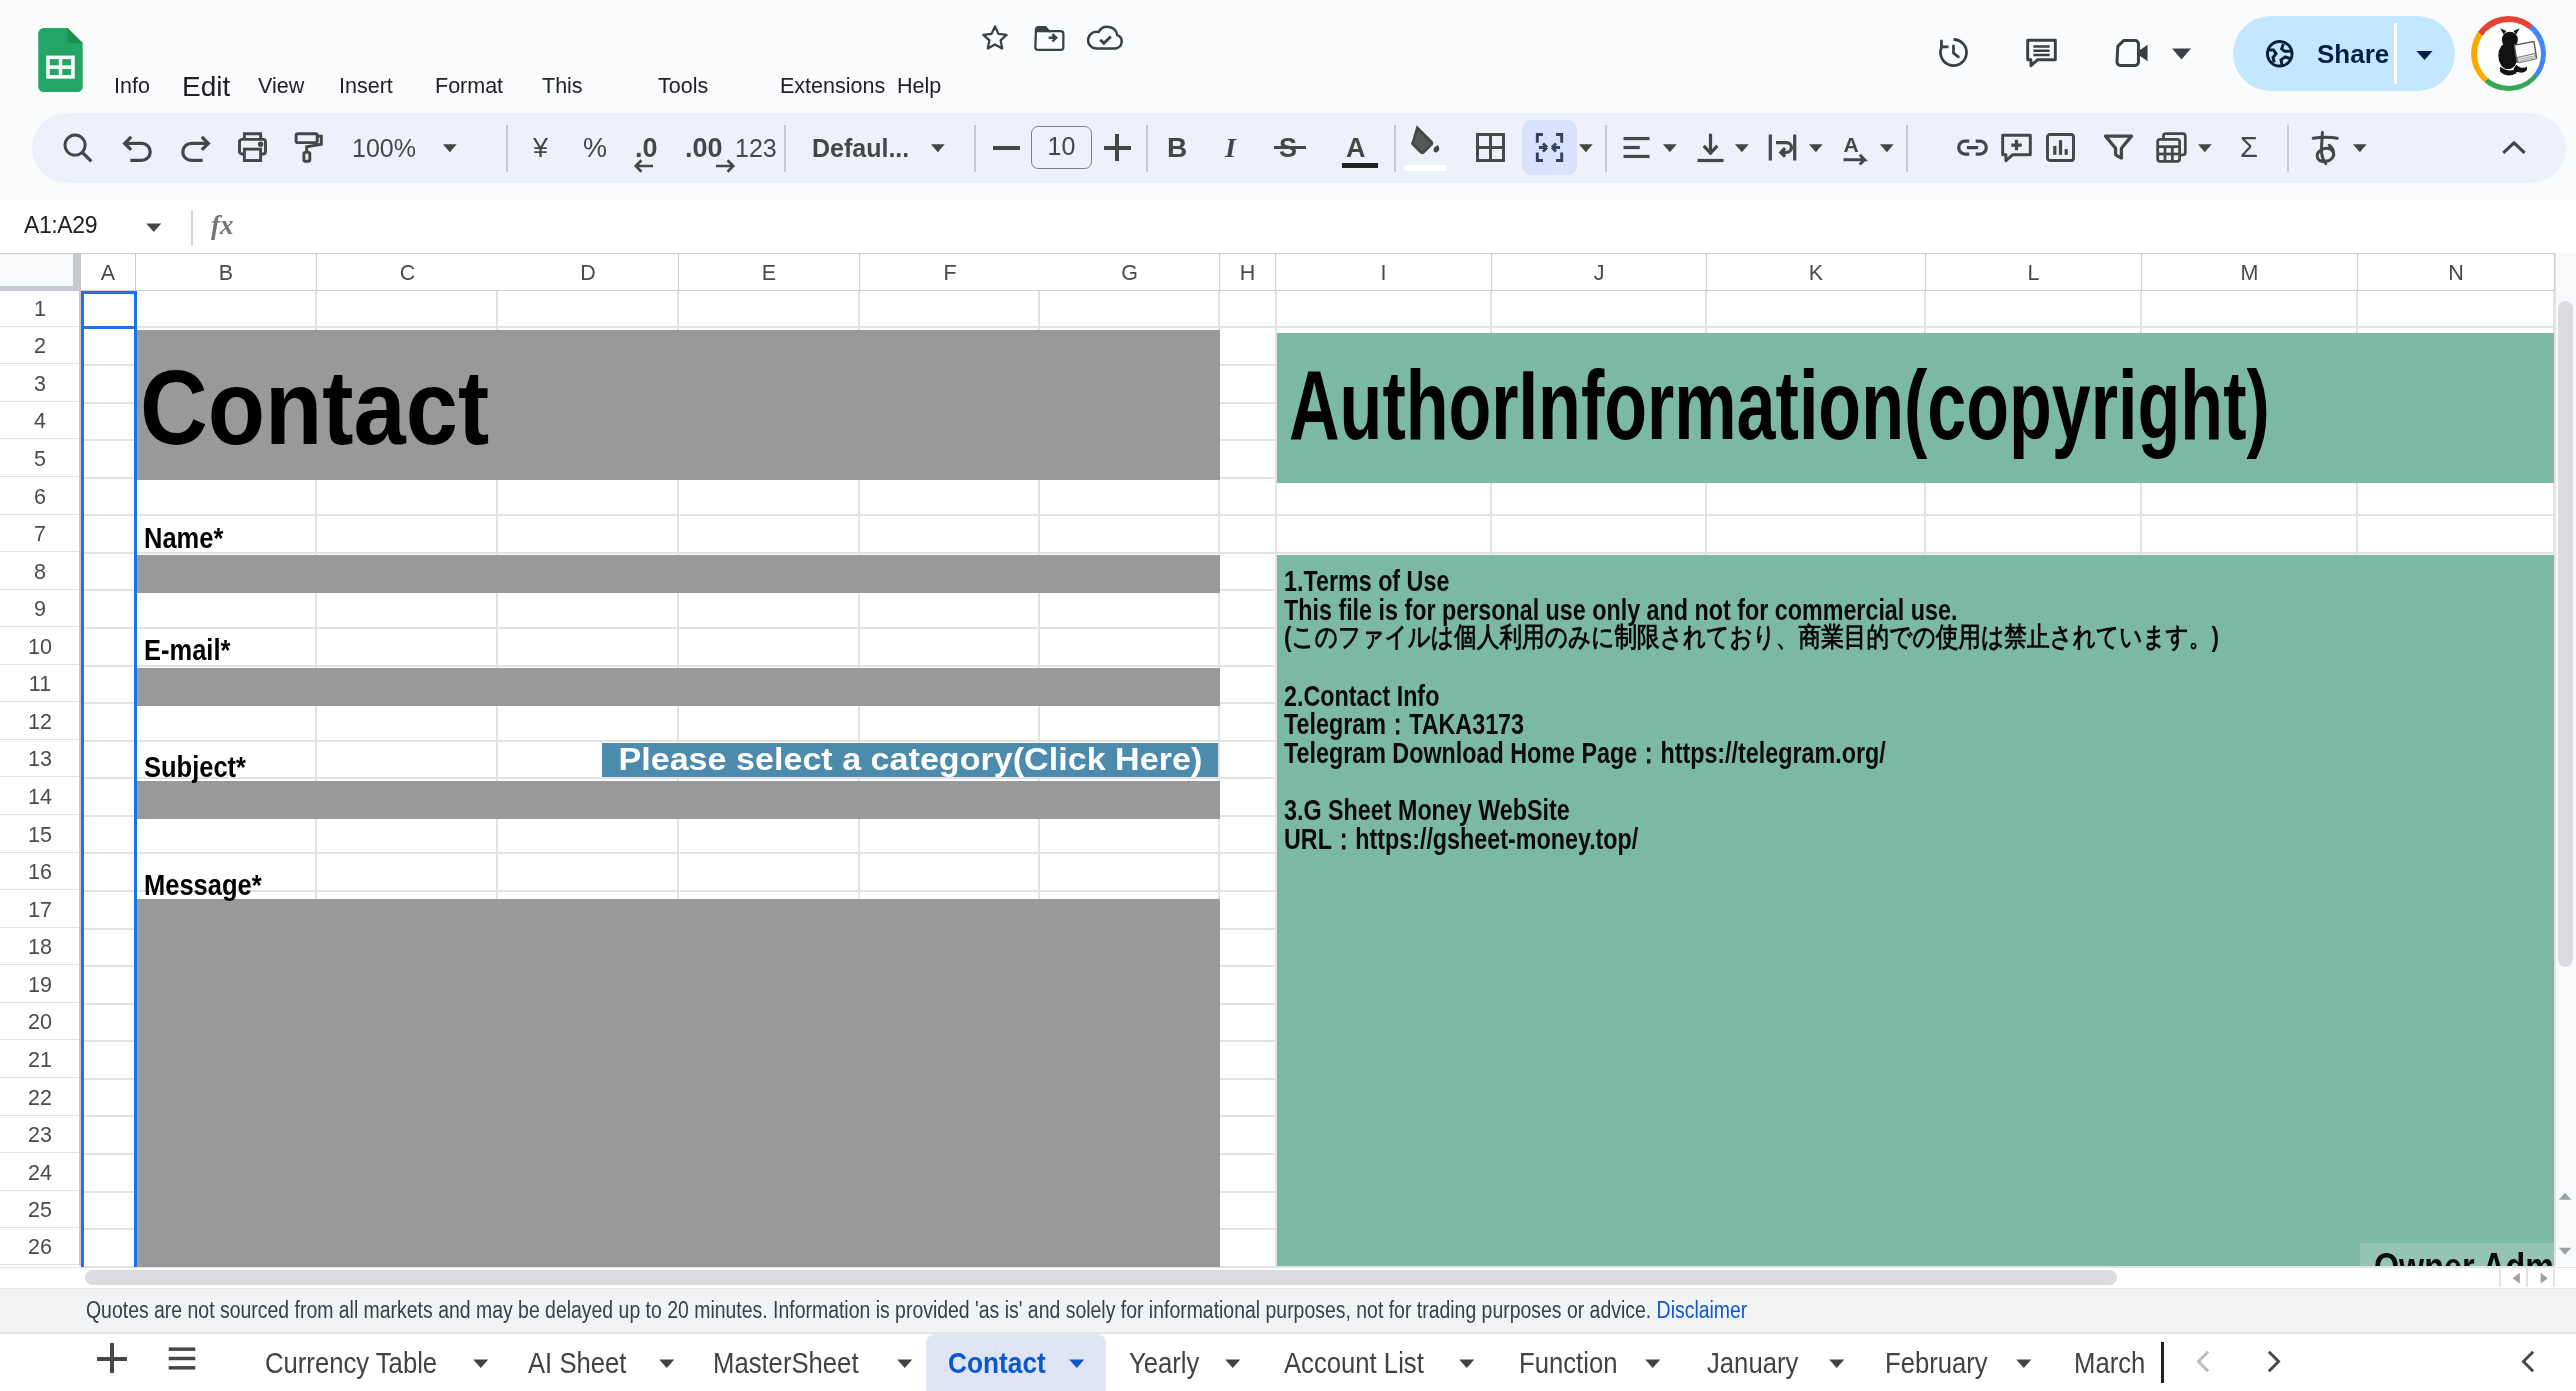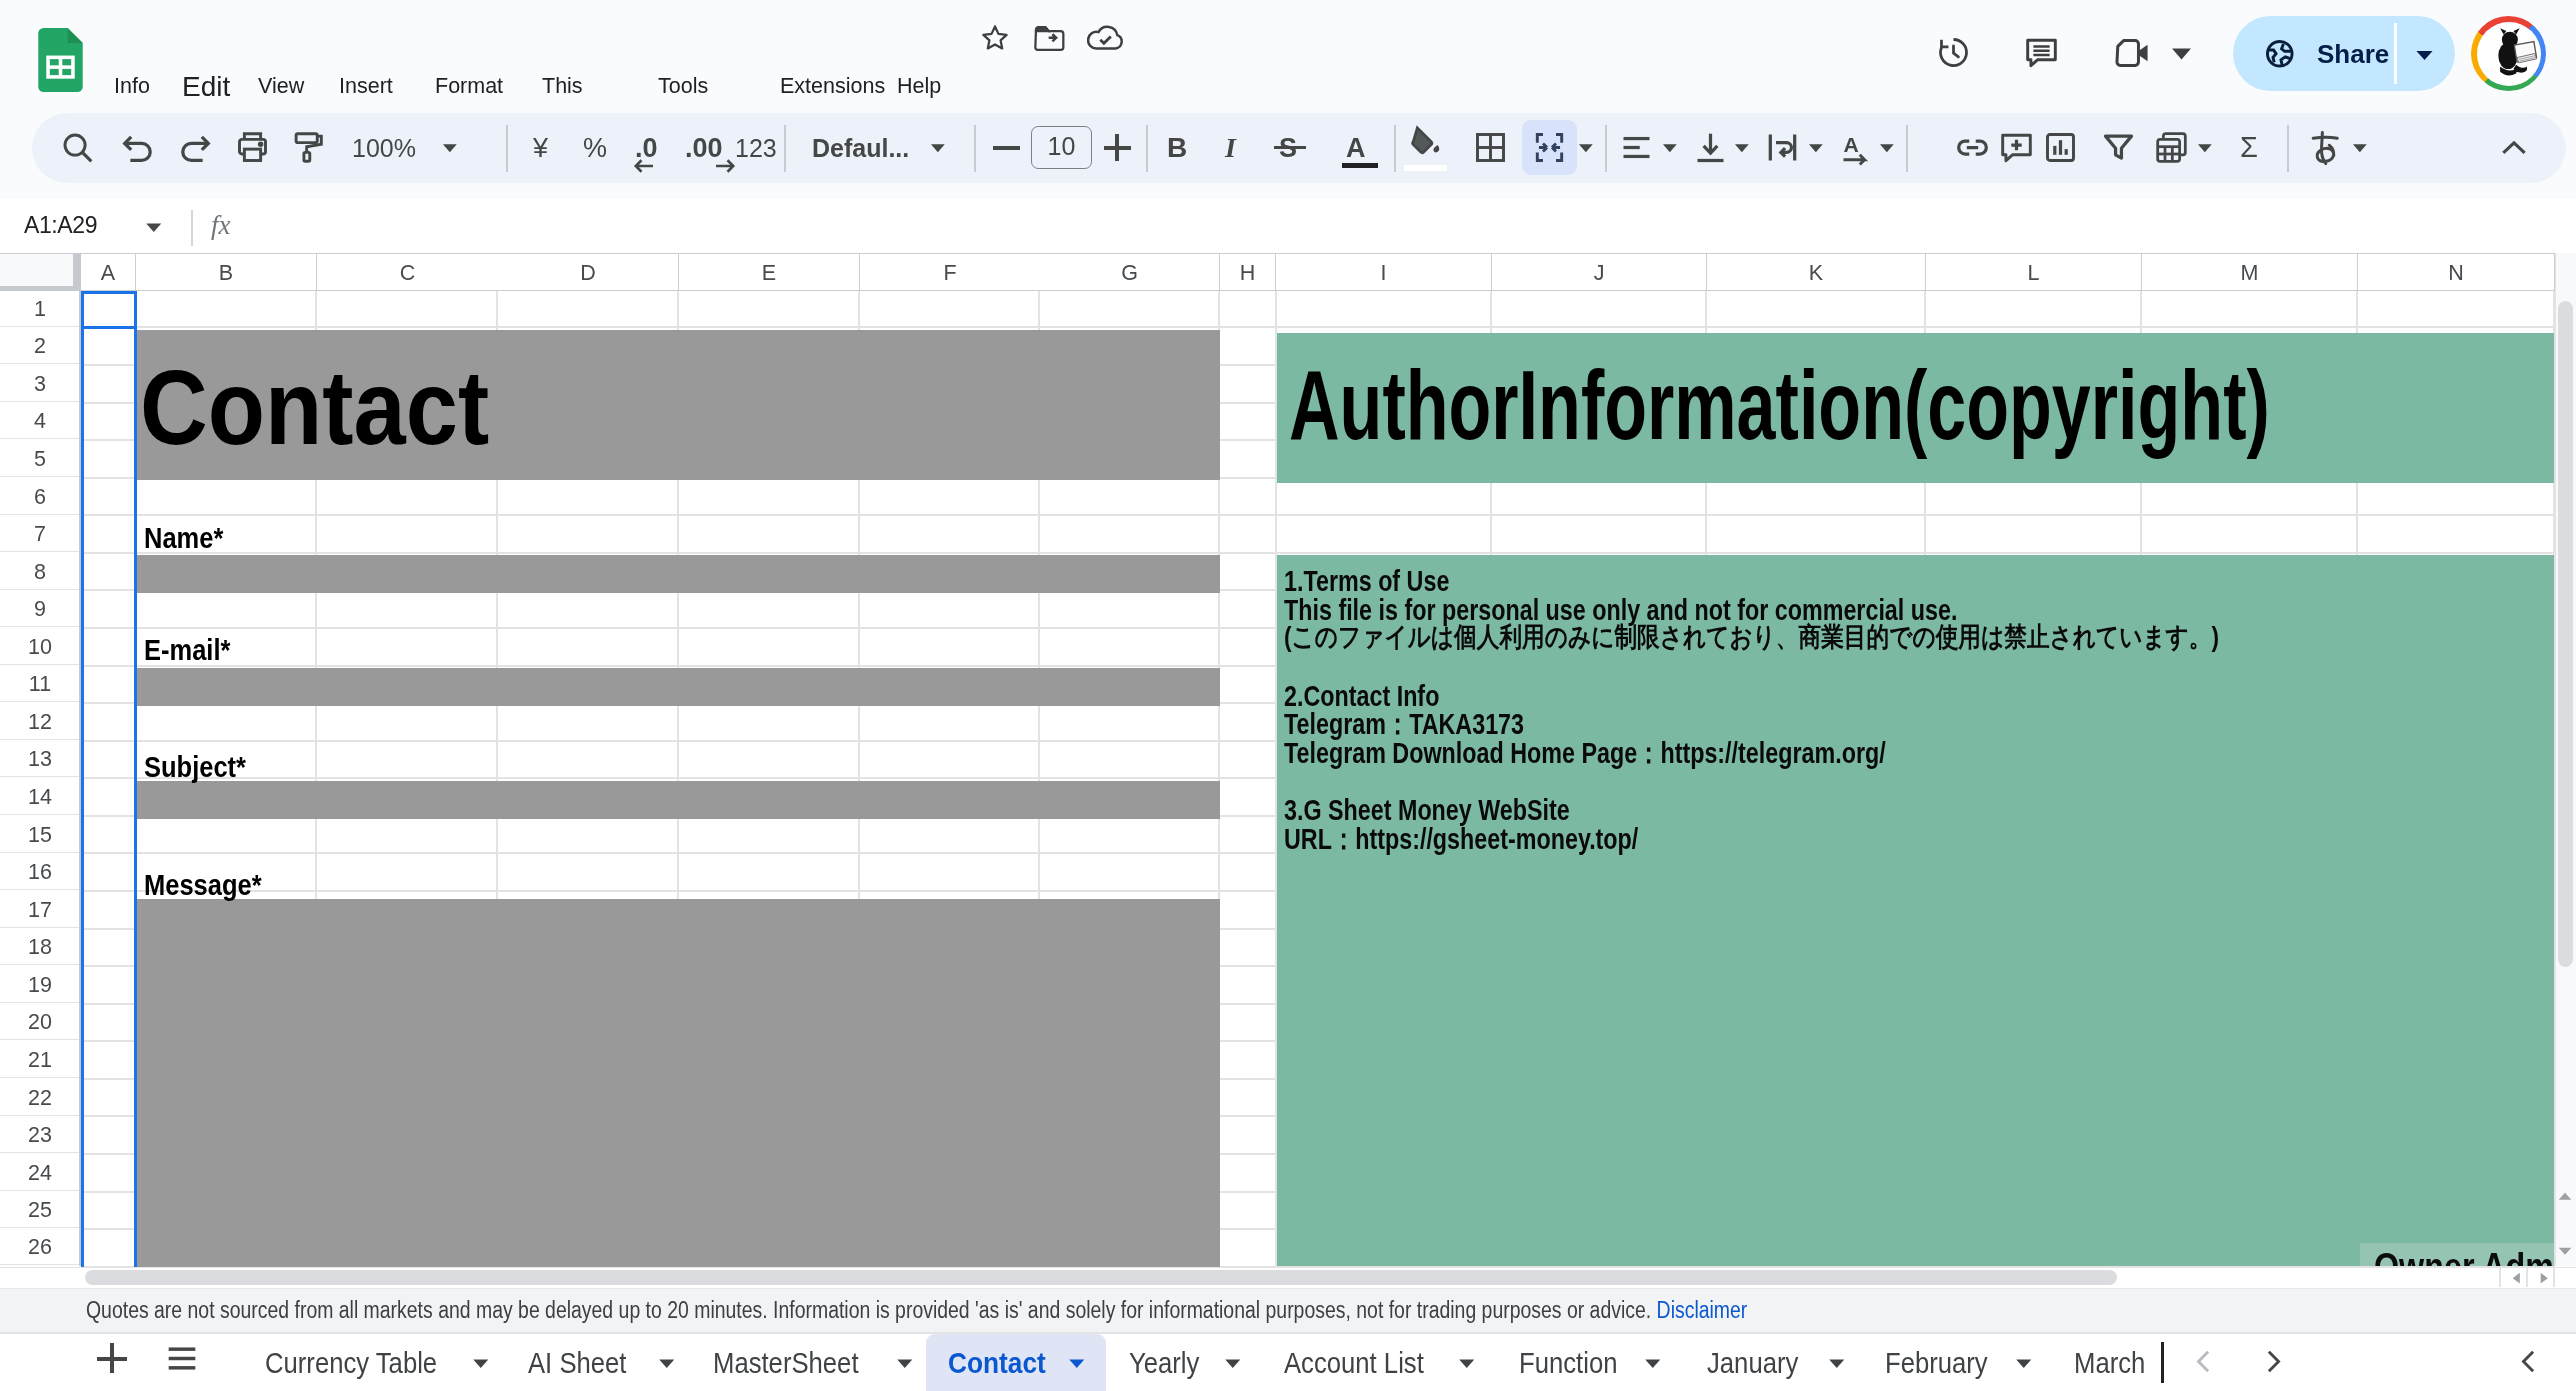--- a/index.html
+++ b/index.html
@@ -241,21 +241,21 @@
     </svg>
 <svg class="abs" style="left:2498px;top:134px" width="32" height="27" viewBox="0 0 24 16" fill="none" stroke="#444746" stroke-width="2.4">
       <path d="M4 12 l8 -7.5 8 7.5"></path>
     </svg>
 <div class="abs" style="left:0;top:199px;width:2576px;height:55px;background:#fff"></div>
 <div class="abs" style="left:24px;top:200px;width:134px;height:51px;line-height:51px;font-size:23px;letter-spacing:-0.4px;color:#202124">A1:A29</div>
 <svg class="abs" style="left:143px;top:220px" width="21.5" height="14.3" viewBox="0 0 20 12">
       <path d="M3 2.5 h14 l-7 8 Z" fill="#444746"></path>
     </svg>
 <div class="abs" style="left:191px;top:210px;width:1.8px;height:36px;background:#d4d7da"></div>
-<div class="abs" style="left:211px;top:200px;height:51px;line-height:51px;font-size:27px;color:#70757a;font-family:'Liberation Serif',serif;font-style:italic;font-weight:normal">fx</div>
+<div class="abs" style="left:211px;top:200px;height:51px;line-height:51px;font-size:27px;color:#70757a;font-family:'Liberation Serif',serif;font-style:italic;font-weight:bold">fx</div>
 <div class="abs" style="left:0;top:253px;width:81px;height:38px;background:#f8f9fa;border-top:1.8px solid #cbcdd1;border-bottom:5.4px solid #c6c9cd"></div>
 <div class="abs" style="left:73px;top:253px;width:7.2px;height:38px;background:#c6c9cd"></div>
 <div class="hletter" style="left:81px;width:55px">A</div>
 <div class="hletter" style="left:136px;width:181px">B</div>
 <div class="hletter" style="left:317px;width:182px">C</div>
 <div class="hletter" style="left:498px;width:181px">D</div>
 <div class="hletter" style="left:679px;width:181px">E</div>
 <div class="hletter" style="left:860px;width:181px">F</div>
 <div class="hletter" style="left:1040px;width:180px">G</div>
 <div class="hletter" style="left:1220px;width:56px">H</div>
@@ -345,20 +345,22 @@
 <div class="abs" style="left:81px;top:291px;width:2.7px;height:976px;background:#1a73e8"></div>
 <div class="abs" style="left:134px;top:291px;width:2.7px;height:976px;background:#1a73e8"></div>
 <div class="abs" style="left:81px;top:291px;width:55px;height:2.7px;background:#1a73e8"></div>
 <div class="abs" style="left:81px;top:326px;width:55px;height:2.7px;background:#1a73e8"></div>
 <div class="lab" style="left:140px;top:354px;font-size:106px;line-height:106px;transform:scaleX(0.885)">Contact</div>
 <div class="lab" style="left:1289px;top:356px;font-size:98px;line-height:98px;transform:scaleX(0.715)">AuthorInformation(copyright)</div>
 <div class="lab" style="left:144px;top:520px;font-size:30px;line-height:36px;transform:scaleX(0.85)">Name*</div>
 <div class="lab" style="left:144px;top:632px;font-size:30px;line-height:36px;transform:scaleX(0.85)">E-mail*</div>
 <div class="lab" style="left:144px;top:749px;font-size:30px;line-height:36px;transform:scaleX(0.85)">Subject*</div>
 <div class="lab" style="left:144px;top:867px;font-size:30px;line-height:36px;transform:scaleX(0.85)">Message*</div>
+<div class="abs" style="left:602px;top:743px;width:616px;height:34px;background:#4d8bad;color:#fff;
+text-align:center;font-weight:bold;font-size:31px;line-height:34px;white-space:nowrap"><span style="display:inline-block;transform:scaleX(1.10)">Please select a category(Click Here)</span></div>
 <div class="abs" style="left:1284px;top:566px;height:29px;line-height:29px;font-size:29.5px;font-weight:bold;color:#0a0a0a;white-space:nowrap;transform:scaleX(0.79);transform-origin:left center">1.Terms of Use</div>
 <div class="abs" style="left:1284px;top:595px;height:29px;line-height:29px;font-size:29.5px;font-weight:bold;color:#0a0a0a;white-space:nowrap;transform:scaleX(0.79);transform-origin:left center">This file is for personal use only and not for commercial use.</div>
 <div class="abs" style="left:1284px;top:623px;height:29px;line-height:29px;font-size:27px;font-weight:bold;color:#0a0a0a;white-space:nowrap;transform:scaleX(0.84);transform-origin:left center">(このファイルは個人利用のみに制限されており、商業目的での使用は禁止されています。)</div>
 <div class="abs" style="left:1284px;top:681px;height:29px;line-height:29px;font-size:29.5px;font-weight:bold;color:#0a0a0a;white-space:nowrap;transform:scaleX(0.79);transform-origin:left center">2.Contact Info</div>
 <div class="abs" style="left:1284px;top:709px;height:29px;line-height:29px;font-size:29.5px;font-weight:bold;color:#0a0a0a;white-space:nowrap;transform:scaleX(0.79);transform-origin:left center">Telegram：TAKA3173</div>
 <div class="abs" style="left:1284px;top:738px;height:29px;line-height:29px;font-size:29.5px;font-weight:bold;color:#0a0a0a;white-space:nowrap;transform:scaleX(0.79);transform-origin:left center">Telegram Download Home Page：https://telegram.org/</div>
 <div class="abs" style="left:1284px;top:795px;height:29px;line-height:29px;font-size:29.5px;font-weight:bold;color:#0a0a0a;white-space:nowrap;transform:scaleX(0.79);transform-origin:left center">3.G Sheet Money WebSite</div>
 <div class="abs" style="left:1284px;top:824px;height:29px;line-height:29px;font-size:29.5px;font-weight:bold;color:#0a0a0a;white-space:nowrap;transform:scaleX(0.79);transform-origin:left center">URL：https://gsheet-money.top/</div>
 <div class="abs" style="left:2555px;top:253px;width:21.5px;height:1013px;background:#f8f9fa;border-left:1.8px solid #e3e3e3"></div>
 <div class="abs" style="left:2558px;top:301px;width:15px;height:666px;background:#dadce0;border-radius:8px"></div>

